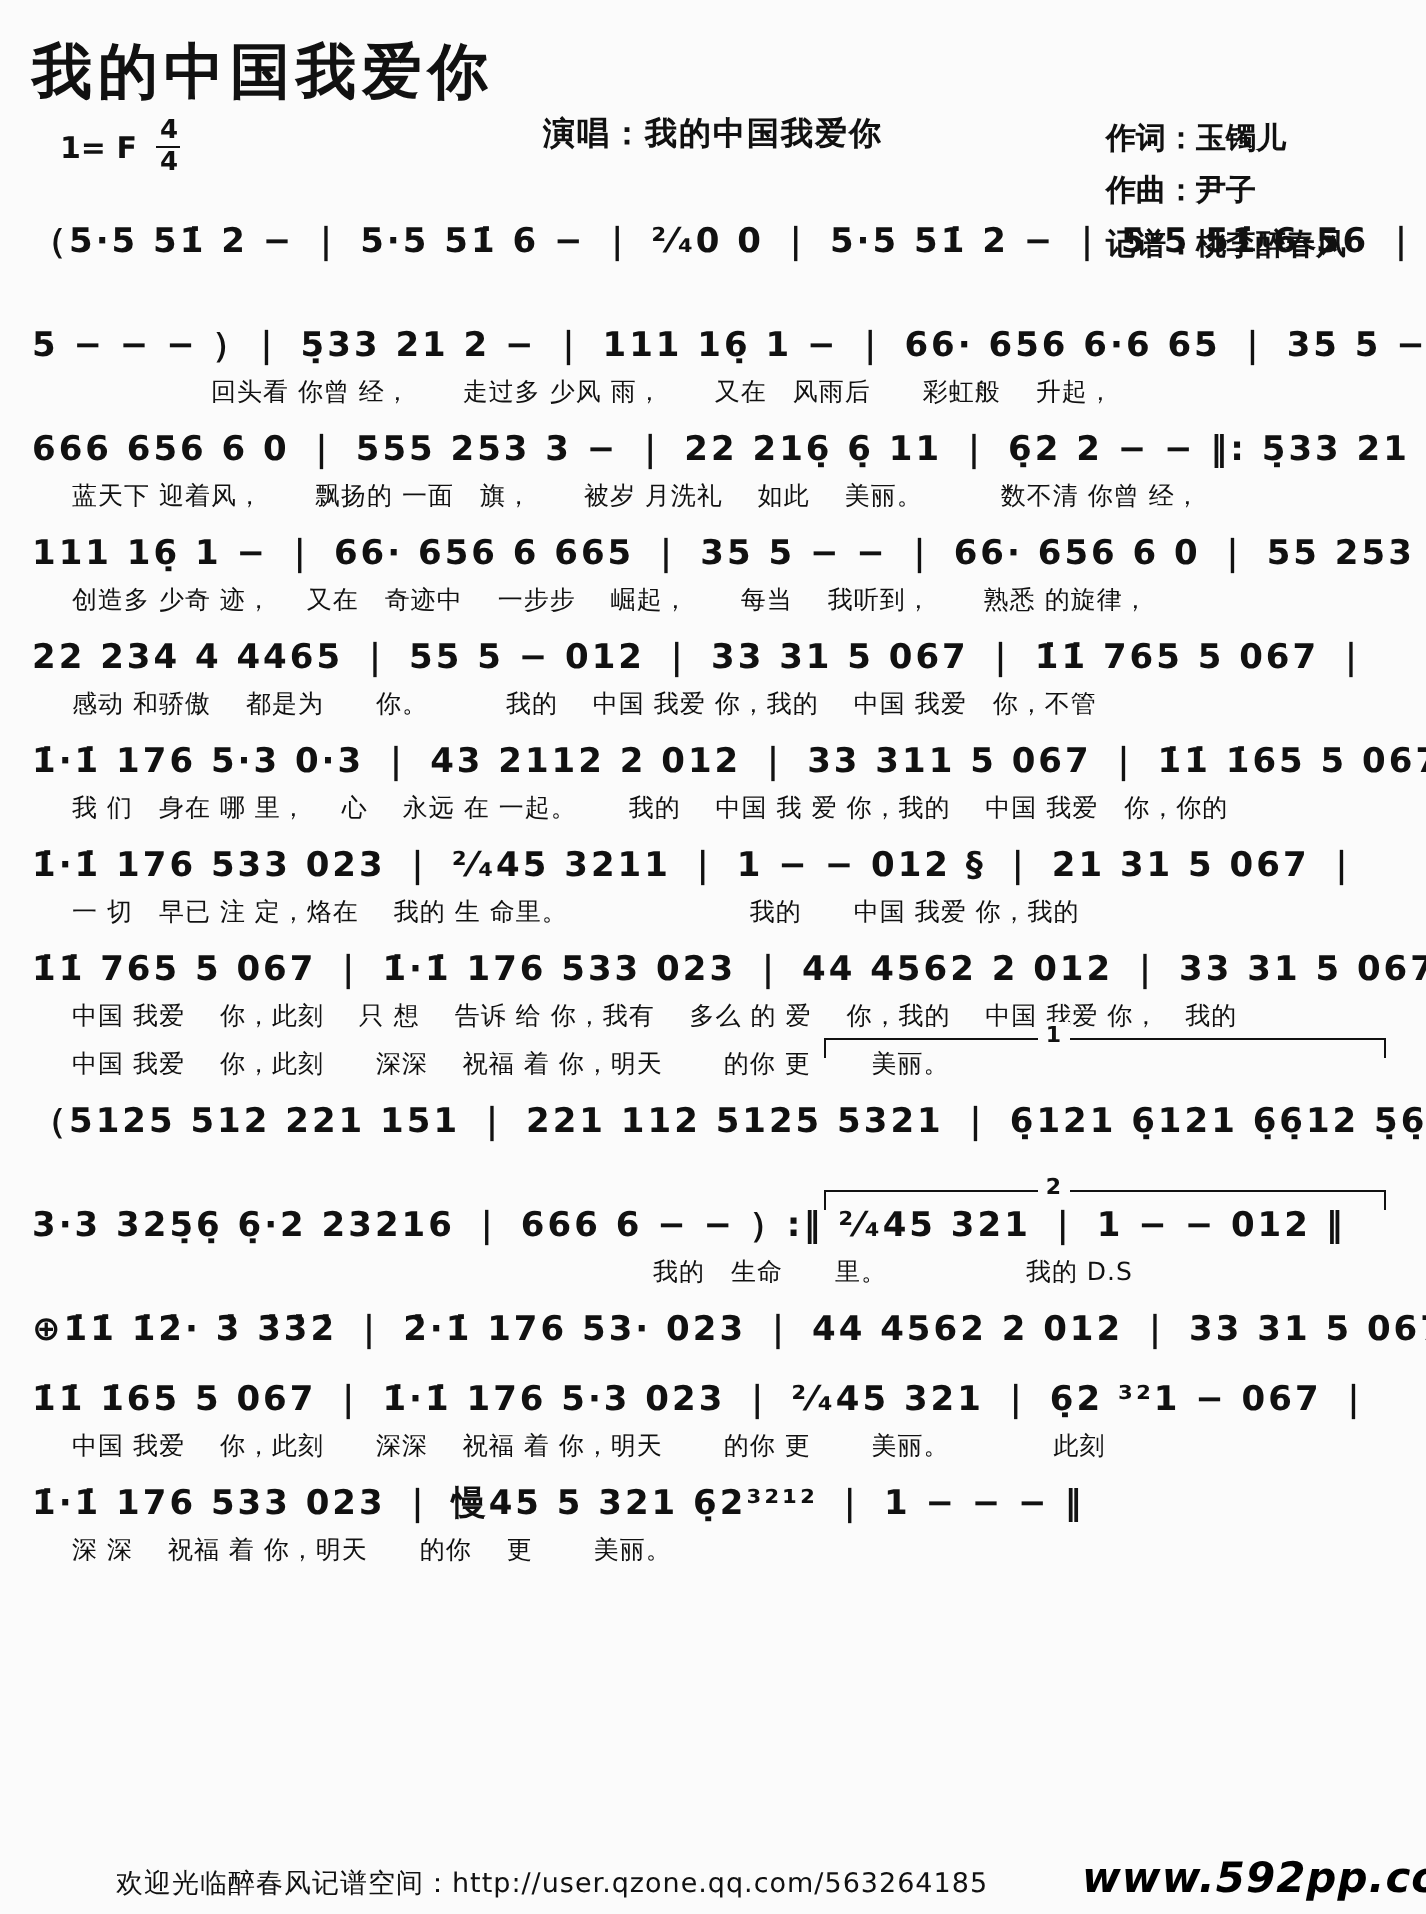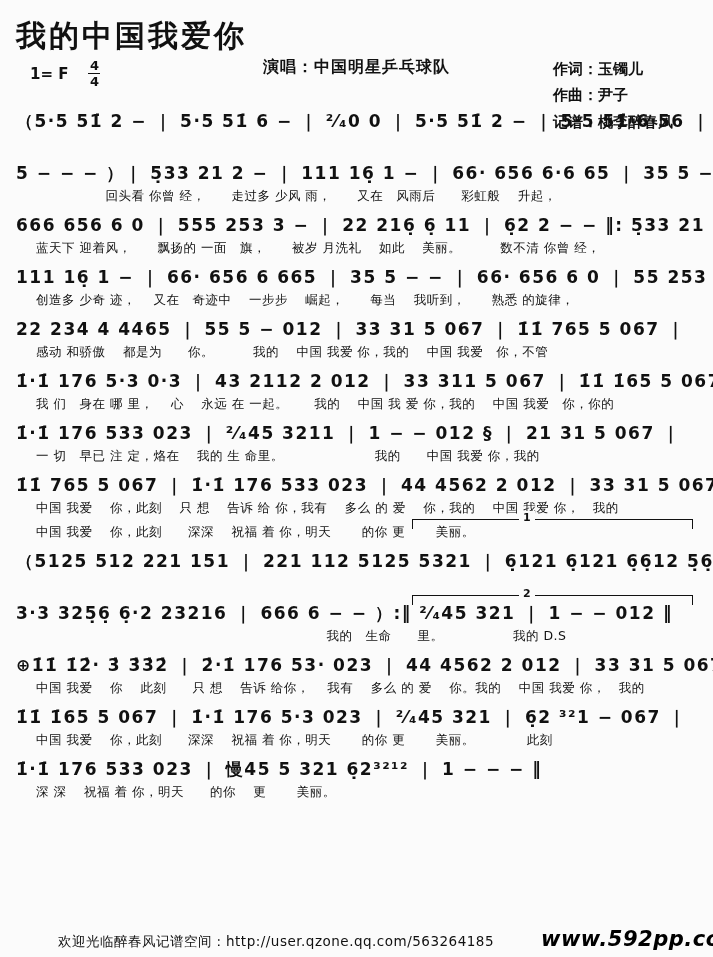--- a/index.html
+++ b/index.html
@@ -17,21 +17,21 @@
   .title{
     text-align:left;
     font-size:30px;font-weight:bold;
     letter-spacing:3px;
     margin:6px 0 2px 0;
   }
   .meta-row{position:relative;height:16px;}
   .keysig{
     position:absolute;left:14px;top:2px;
     font-size:15px;font-weight:bold;
-    display:flex;align-items:center;gap:20px;
+    display:flex;align-items:center;gap:10px;
   }
   .timesig{display:inline-flex;flex-direction:column;align-items:center;line-height:1;}
   .timesig .num{font-size:13px;font-weight:bold;}
   .timesig .bar{width:12px;border-top:1.5px solid #111;margin:1px 0;}
   .performer{
     text-align:center;font-size:16px;font-weight:bold;
     letter-spacing:1px;margin-top:-2px;
   }
   .credits{
     position:absolute;right:40px;top:56px;
@@ -92,21 +92,21 @@
 
   <div class="meta-row">
     <div class="keysig">
       <span>1= F</span>
       <span class="timesig">
         <span class="num">4</span>
         <span class="bar"></span>
         <span class="num">4</span>
       </span>
     </div>
-    <div class="performer">演唱：中国明星乒乓球队</div>
+    <div class="performer">演唱：我的中国我爱你</div>
   </div>
 
   <div class="credits">
     <div>作词：玉镯儿</div>
     <div>作曲：尹子</div>
     <div>记谱：桃李醉春风</div>
   </div>
 
   <div class="score" id="score">
       <div class="system">
@@ -153,21 +153,20 @@
       </div>
       <div class="system">
         <div class="volta">
           <span class="volta-label">2</span>
         </div>
         <div class="notation">3·3 325̣6̣ 6̣·2 23216 ｜ 666 6 − − ）:‖ ²⁄₄45 321 ｜ 1 − − 012 ‖</div>
         <div class="lyrics">　　　　　　　　　　　　　　　　　　　　　　 我的　生命　　里。　　　　　 我的 D.S</div>
       </div>
       <div class="system">
         <div class="notation">⊕1̇1̇ 1̇2̇· 3̇ 3̇3̇2̇ ｜ 2̇·1̇ 176 53· 023 ｜ 44 4562 2 012 ｜ 33 31 5 067 ｜</div>
-        <div class="lyrics">中国 我爱　 你　 此刻　　只 想　 告诉 给你，　 我有　 多么 的 爱　 你。我的　 中国 我爱 你，　我的</div>
       </div>
       <div class="system">
         <div class="notation">1̇1̇ 1̇65 5 067 ｜ 1̇·1̇ 176 5·3 023 ｜ ²⁄₄45 321 ｜ 6̣2 ³²1 − 067 ｜</div>
         <div class="lyrics">中国 我爱　 你，此刻　　深深　 祝福 着 你，明天　　 的你 更　　 美丽。　　　　此刻</div>
       </div>
       <div class="system">
         <div class="notation">1̇·1̇ 176 533 023 ｜ 慢45 5 321 6̣2³²¹² ｜ 1 − − − ‖</div>
         <div class="lyrics">深 深　 祝福 着 你，明天　　的你　 更　　 美丽。</div>
       </div>
     </div>

